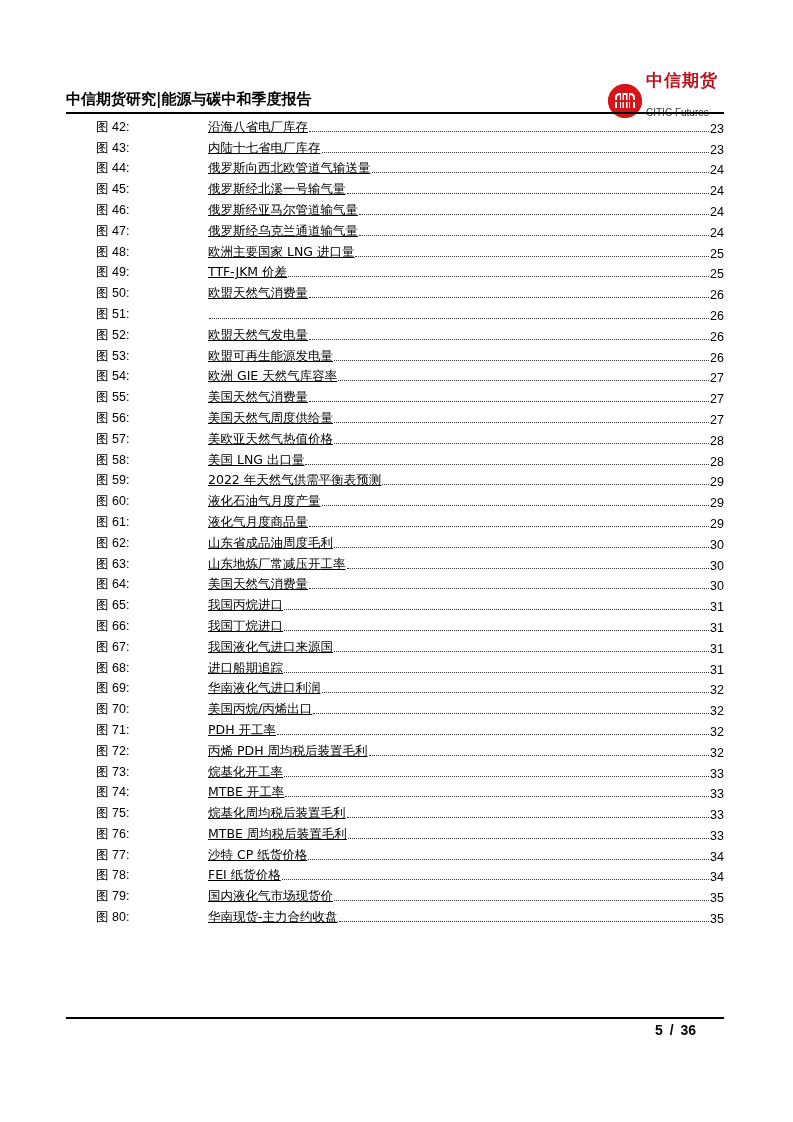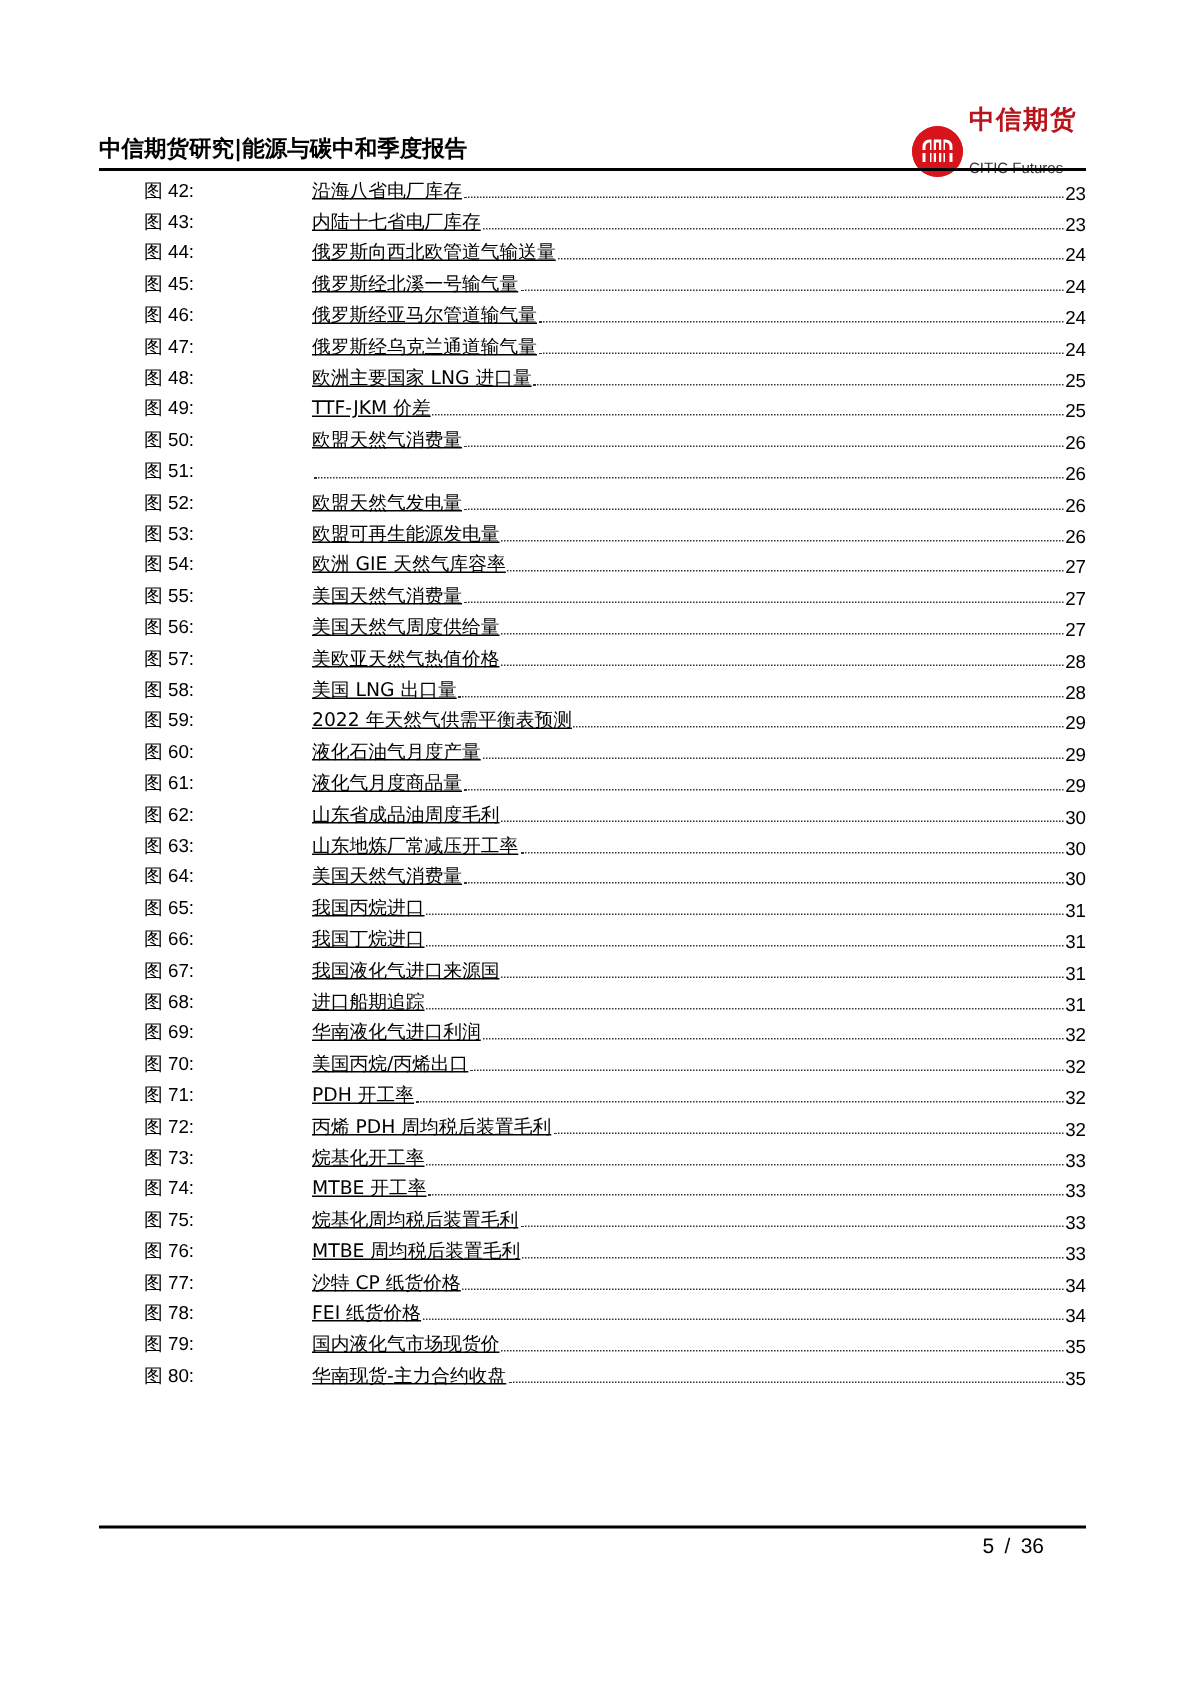--- a/index.html
+++ b/index.html
@@ -31,21 +31,21 @@
   .toc-num { width: 112px; flex: none; font-family: "Liberation Sans", sans-serif; }
   .toc-title { flex: none; text-decoration: underline; }
   .toc-dots {
     flex: 1; border-bottom: 1px dotted #333; margin: 0 1px 4px 1px; height: 1px;
   }
   .toc-page { flex: none; font-family: Liberation Sans, sans-serif; }
   .footer-rule {
     position: absolute; left: 66px; top: 1017px; width: 658px; height: 2px; background: #000;
   }
   .page-num {
-    position: absolute; right: 97px; top: 1022px; font-size: 14px; font-weight: normal;
+    position: absolute; right: 97px; top: 1022px; font-size: 14px; font-weight: bold;
     font-family: "Liberation Sans", sans-serif; word-spacing: 3px;
   }
 </style>
 </head>
 <body>
 
 <div>
   <div class="header-title">中信期货研究|能源与碳中和季度报告</div>
   <div class="logo">
     <div class="logo-mark">

